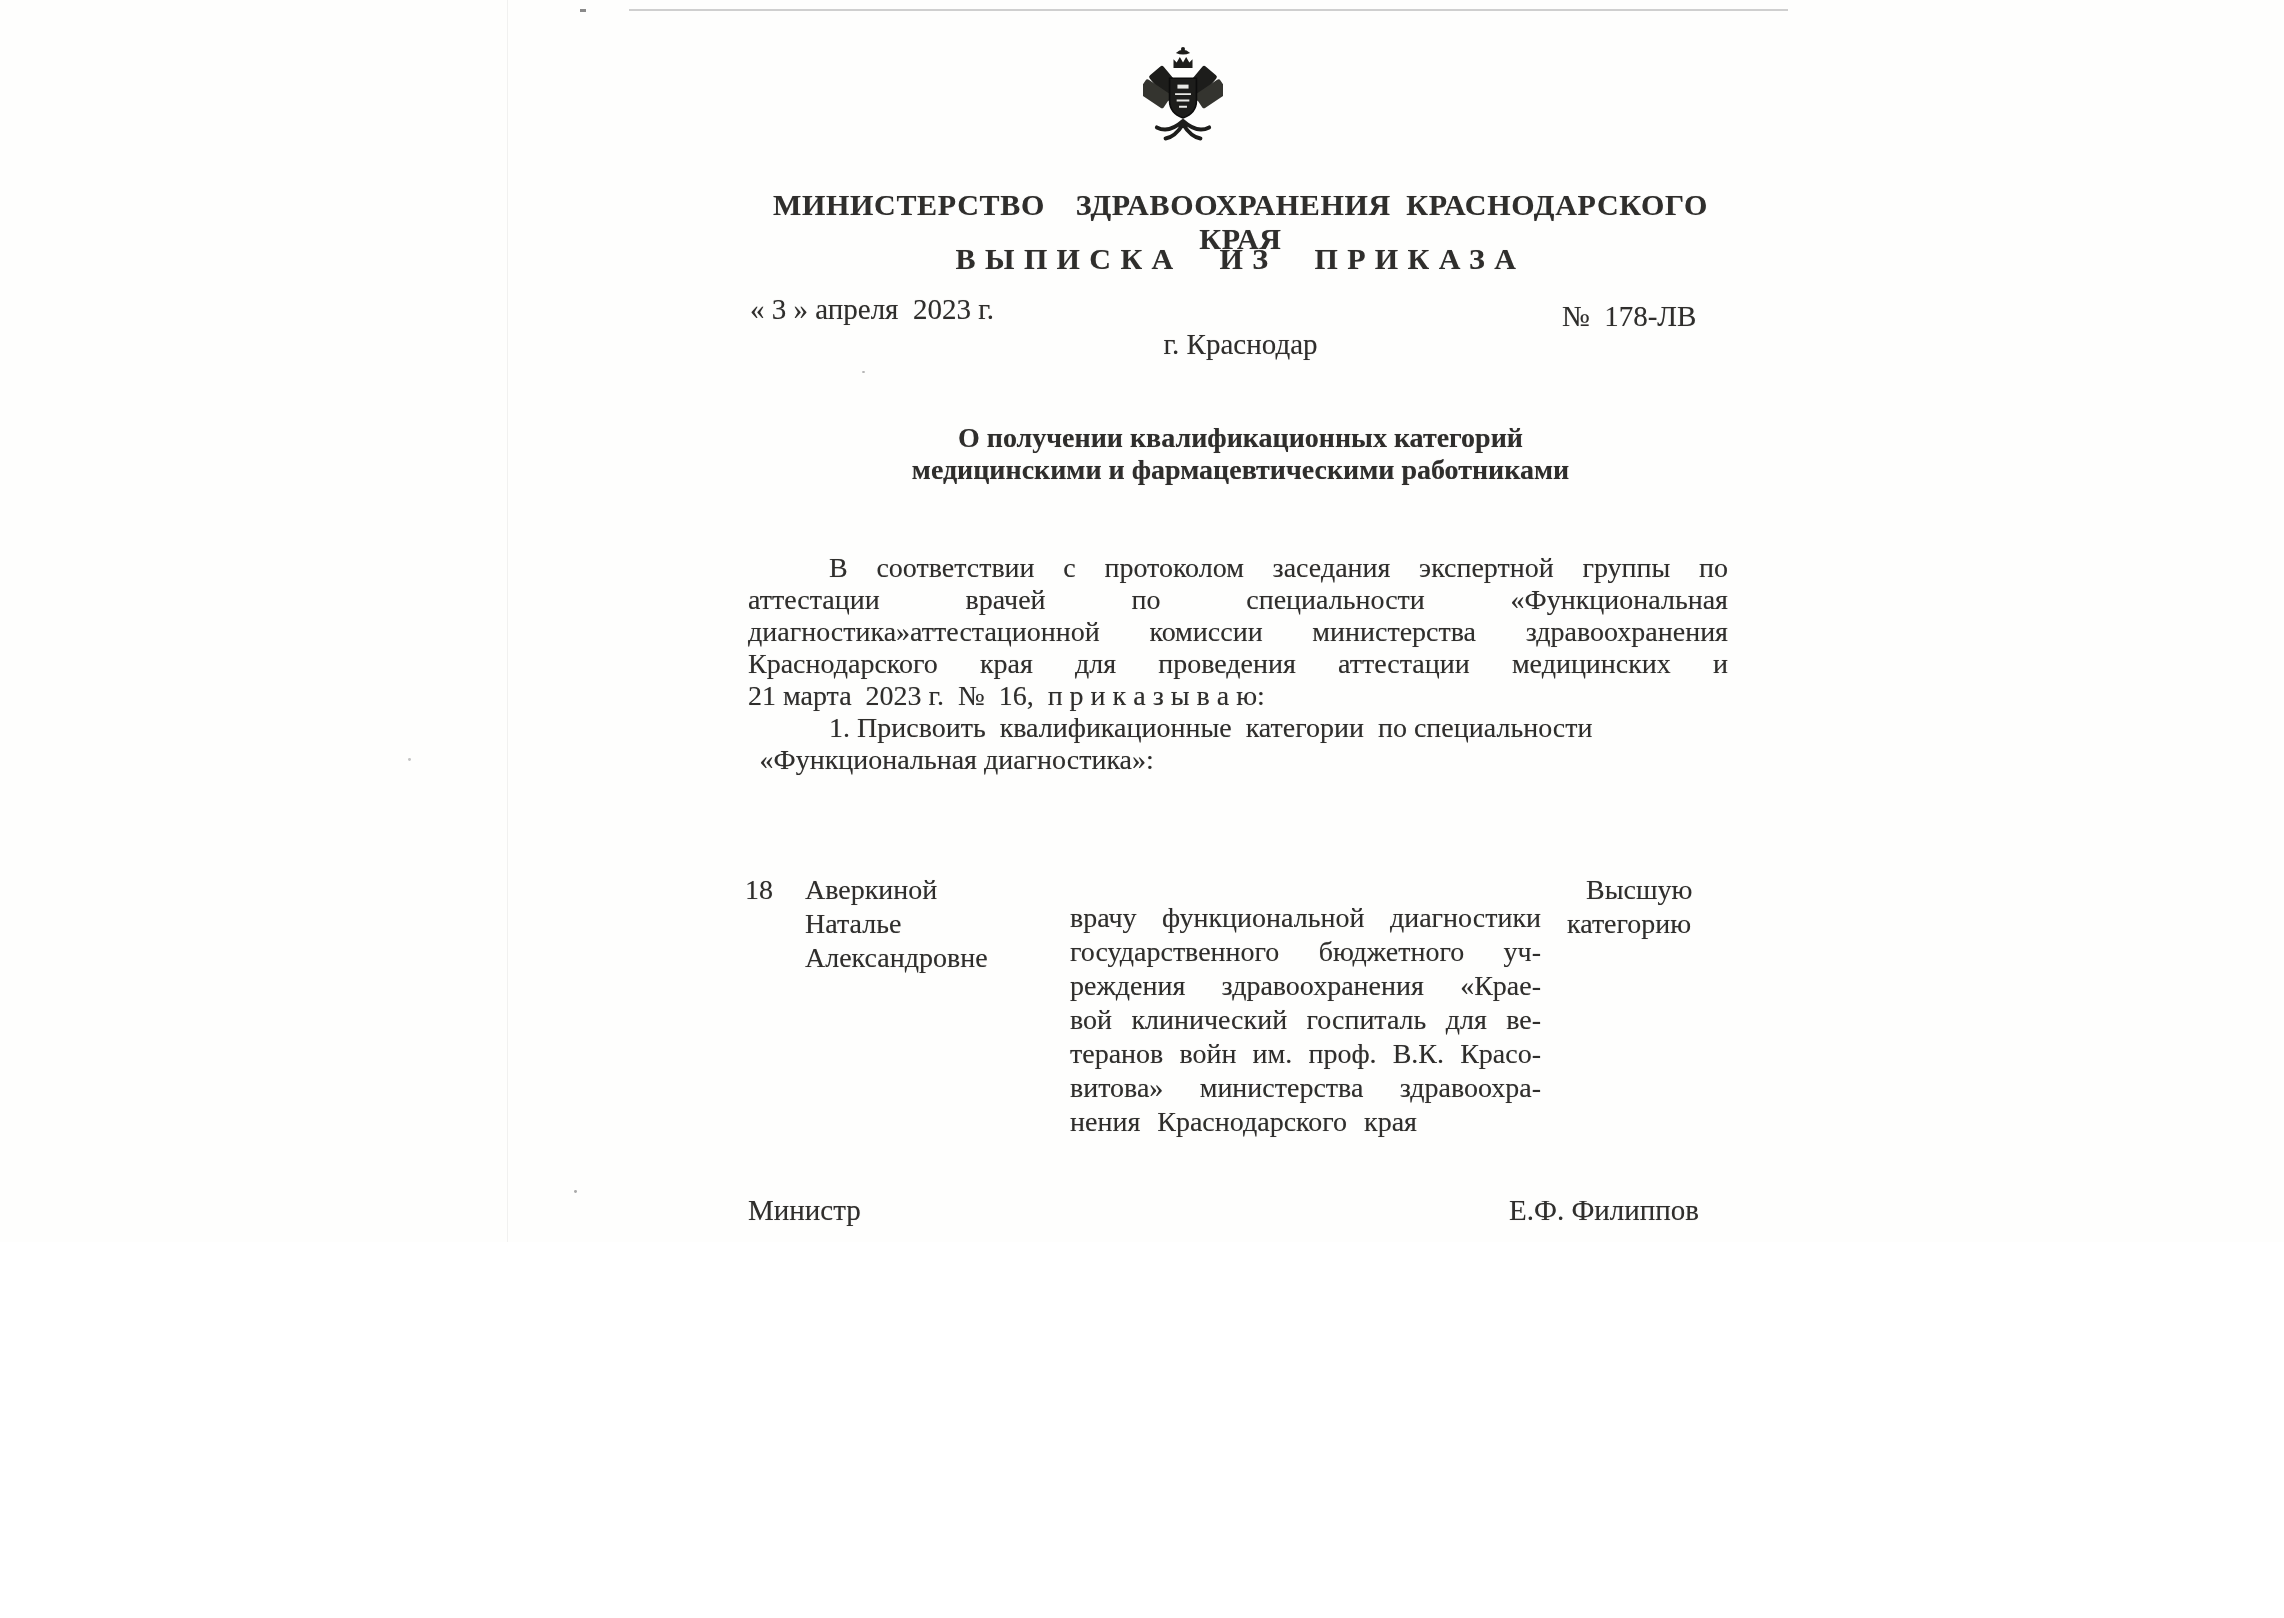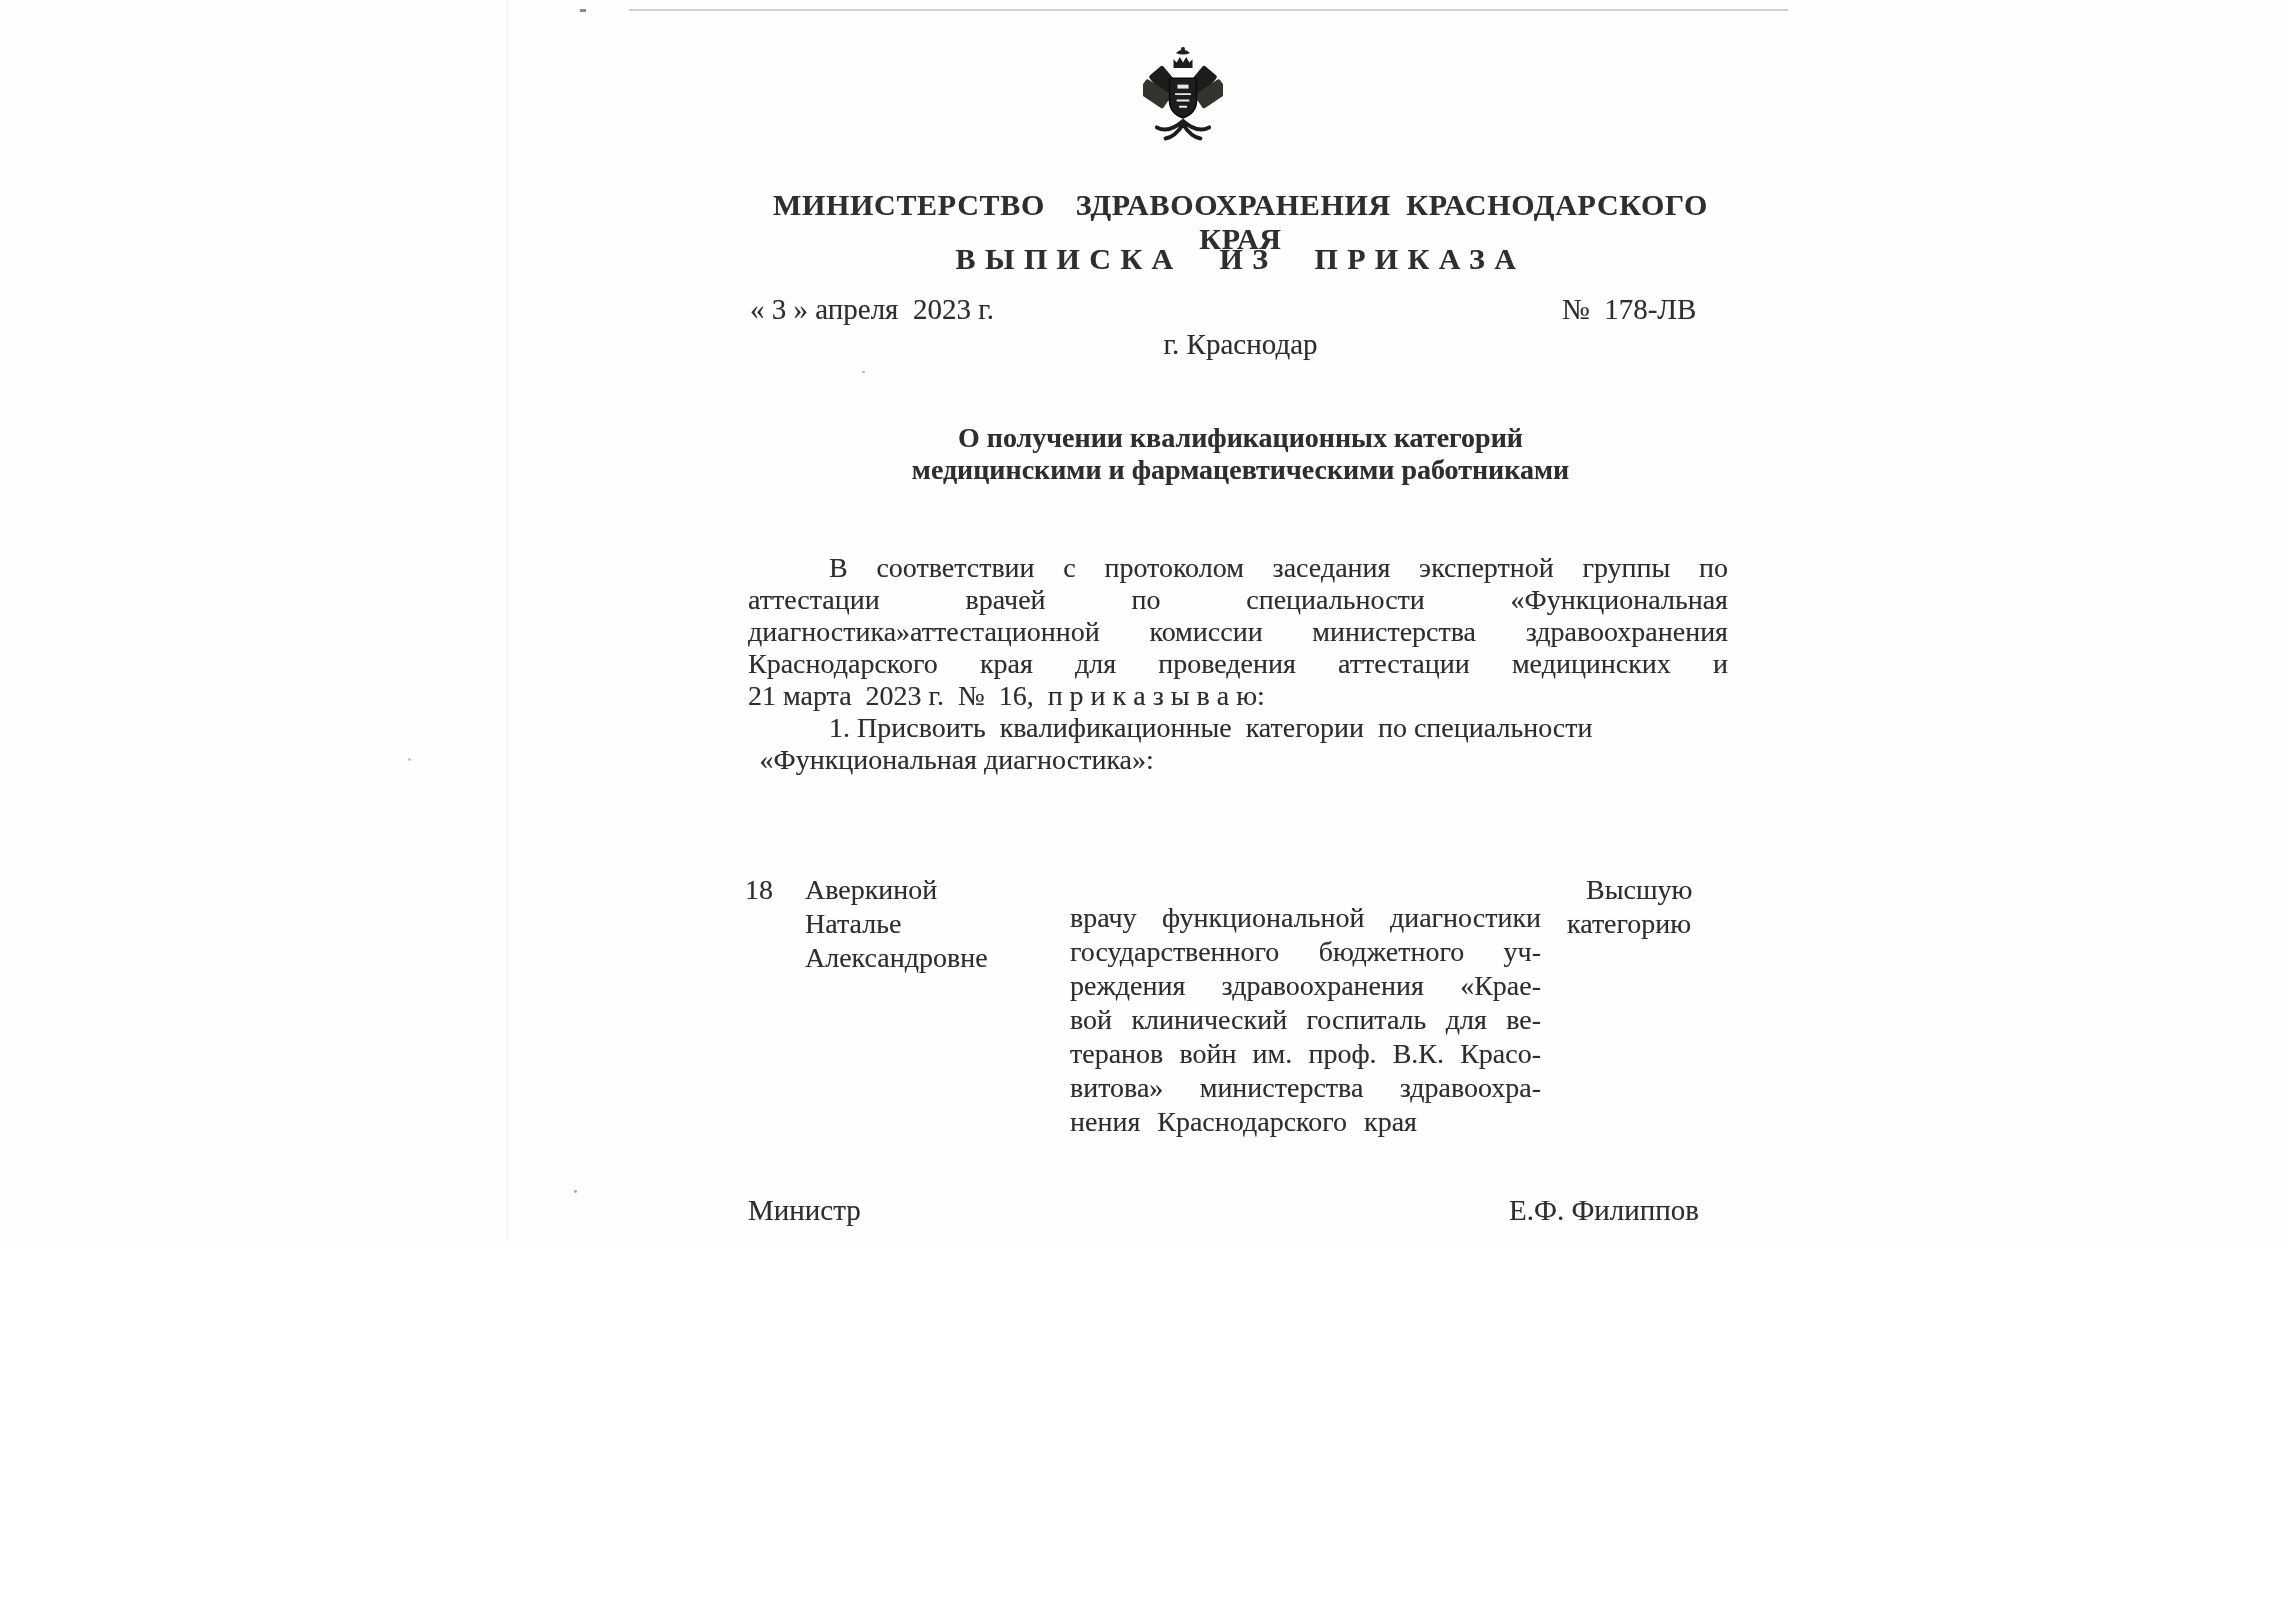--- a/index.html
+++ b/index.html
@@ -59,21 +59,21 @@
       <path d="M50,96 q-18,16 -33,8 M50,96 q18,16 33,8 M50,100 q-10,16 -22,18 M50,100 q10,16 22,18" fill="none" stroke-width="5" stroke-linecap="round"></path>
     </g>
   </svg>
 
   <div class="abs t b ctr" style="left:748px;top:188px;width:985px;font-size:30px;letter-spacing:0.7px;word-spacing:7.2px;">МИНИСТЕРСТВО  ЗДРАВООХРАНЕНИЯ КРАСНОДАРСКОГО  КРАЯ</div>
 
   <div class="abs t b ctr" style="left:748px;top:242px;width:985px;font-size:30px;letter-spacing:9.4px;word-spacing:20px;">ВЫПИСКА ИЗ ПРИКАЗА</div>
 
   <div class="abs t fs40" style="left:750px;top:293px;">« 3 » апреля  2023 г.</div>
 
-  <div class="abs t fs40" style="left:1562px;top:293px;">№  178-ЛВ</div>
+  <div class="abs t fs40" style="left:1562px;top:300px;">№  178-ЛВ</div>
 
   <div class="abs t fs40 ctr" style="left:748px;top:328px;width:985px;">г. Краснодар</div>
 
   <div class="abs t b ctr" style="left:748px;top:422px;width:985px;font-size:28px;">О получении квалификационных категорий</div>
   <div class="abs t b ctr" style="left:748px;top:454px;width:985px;font-size:28px;">медицинскими и фармацевтическими работниками</div>
 
   <div class="abs" style="left:748px;top:552px;width:980px;">
     <div class="t fs38 jline indent1">В соответствии с протоколом заседания экспертной группы по</div>
     <div class="t fs38 jline">аттестации врачей по специальности «Функциональная</div>
     <div class="t fs38 jline">диагностика»аттестационной комиссии министерства здравоохранения</div>

